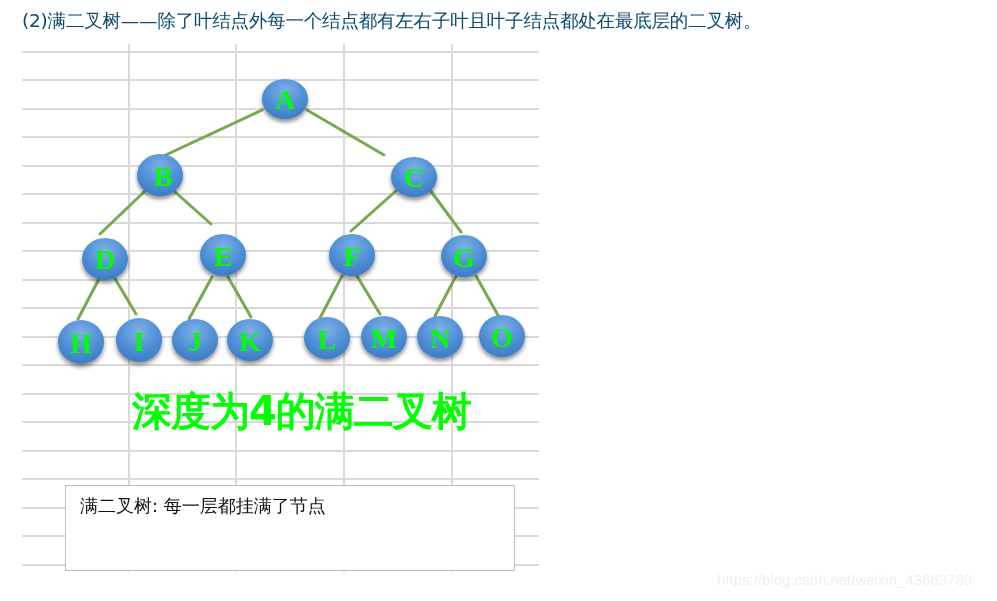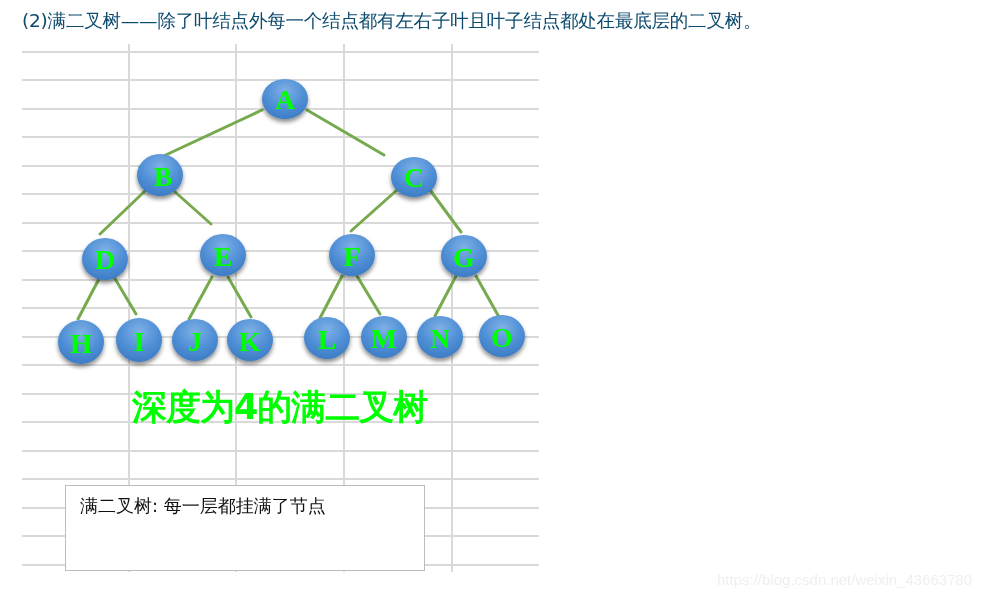--- a/index.html
+++ b/index.html
@@ -2,23 +2,23 @@
 <html><head>
 <meta charset="utf-8">
 <style>
   html, body { margin: 0; padding: 0; background: #ffffff; }
   body { width: 997px; height: 601px; position: relative; overflow: hidden;
          font-family: "DejaVu Sans", "Liberation Sans", sans-serif; }
   .heading { position: absolute; left: 22px; top: 8px; font-size: 18.5px; color: #0c4a6e;
              white-space: nowrap; letter-spacing: -0.2px; }
   .figure { position: absolute; left: 22px; top: 44px; width: 517px; height: 528px; }
   .figure svg { position: absolute; left: 0; top: 0; }
-  .caption-big { position: absolute; left: 110px; top: 340px; font-size: 35px; font-weight: bold;
+  .caption-big { position: absolute; left: 110px; top: 340px; font-size: 40px; font-weight: bold;
                  color: #00ff00; white-space: nowrap; letter-spacing: -1px; }
-  .note-box { position: absolute; left: 43px; top: 441px; width: 360px; height: 86px;
+  .note-box { position: absolute; left: 43px; top: 441px; width: 450px; height: 86px;
               background: #ffffff; border: 1px solid #bdbdbd; box-sizing: border-box; }
   .note-text { position: absolute; left: 14px; top: 8px; font-size: 18px; color: #111111;
                white-space: nowrap; }
   .watermark { position: absolute; left: 717px; top: 571px; font-size: 15px; color: #efefef;
                white-space: nowrap; font-family: "Liberation Sans", sans-serif; }
   .node-label { font-family: "Liberation Serif", "DejaVu Serif", serif; font-weight: bold;
                 fill: #00ff00; font-size: 28px; }
 </style>
 </head>
 <body>

